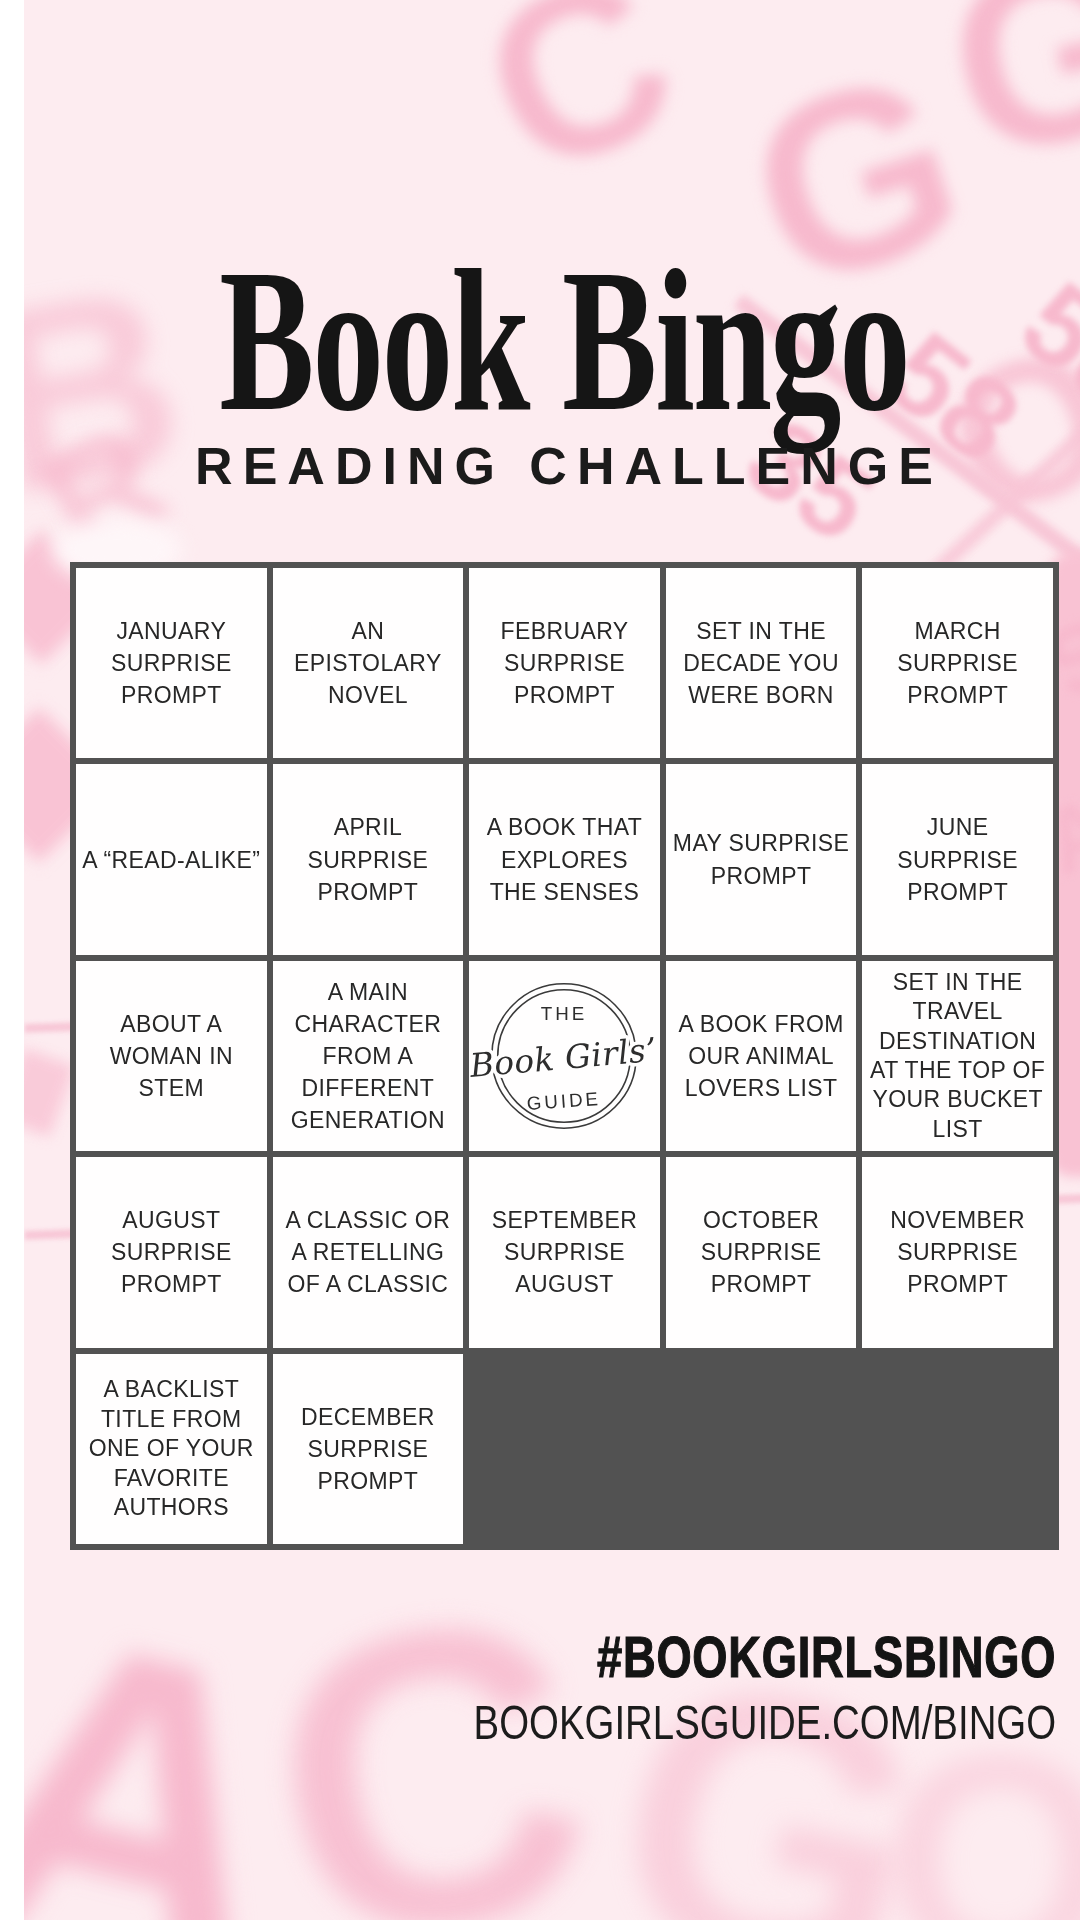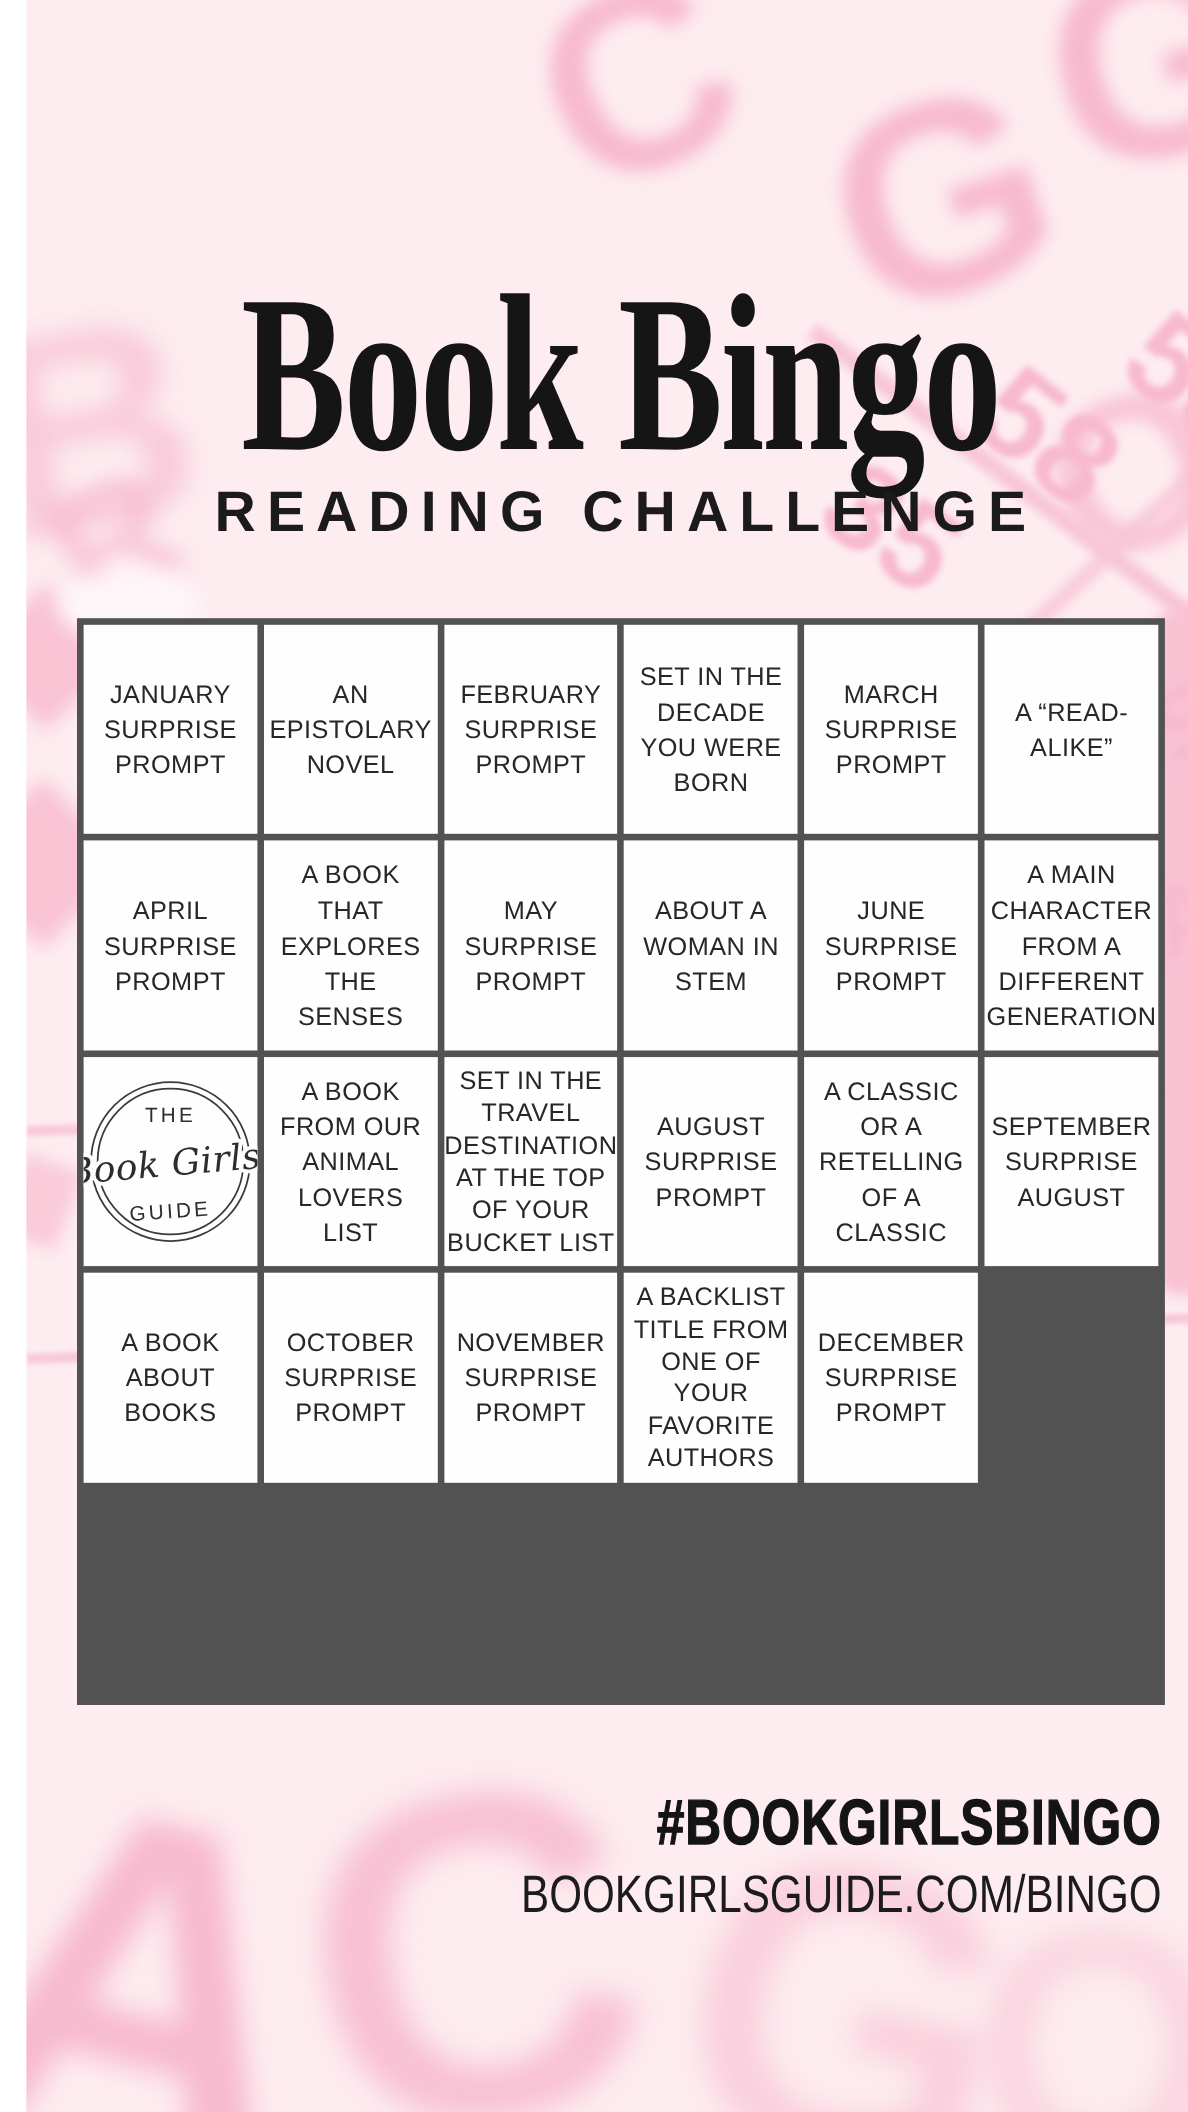--- a/index.html
+++ b/index.html
@@ -43,21 +43,21 @@
     color:#151515;transform:scaleX(.70);letter-spacing:-3px;
   }
   .subtitle{
     position:absolute;z-index:2;top:436px;left:0;width:1080px;text-align:center;
     font-weight:bold;font-size:52px;letter-spacing:10px;text-indent:10px;color:#1b1b1b;
   }
   
   .grid{
     position:absolute;z-index:2;left:46px;top:562px;width:989px;height:988px;
     box-sizing:border-box;background:#525252;padding:6px;
-    display:grid;grid-template-columns:repeat(6,1fr);grid-template-rows:repeat(5,1fr);gap:6px;
+    display:grid;grid-template-columns:repeat(5,1fr);grid-template-rows:repeat(5,1fr);gap:6px;
   }
   .cell{
     background:#fffefe;display:flex;align-items:center;justify-content:center;
     text-align:center;padding:2px 5px;box-sizing:border-box;
     font-size:23px;line-height:1.4;letter-spacing:.4px;color:#272727;overflow:hidden;
   }
   .cell.tight{line-height:1.28;}
   .logo-cell{padding:0;}
   .logo-cell svg{overflow:visible;}
   .logo-top,.logo-bottom{font-family:"Liberation Sans",sans-serif;font-size:19px;letter-spacing:3px;fill:#2e2e2e;}
@@ -135,25 +135,25 @@
     <div class="cell">
         <span>APRIL SURPRISE PROMPT</span>
       </div>
     <div class="cell">
         <span>A BOOK THAT EXPLORES THE SENSES</span>
       </div>
     <div class="cell">
         <span>MAY SURPRISE PROMPT</span>
       </div>
     <div class="cell">
+        <span>JUNE SURPRISE PROMPT</span>
+      </div>
+
+    <div class="cell">
         <span>ABOUT A WOMAN IN STEM</span>
-      </div>
-
-    <div class="cell">
-        <span>JUNE SURPRISE PROMPT</span>
       </div>
     <div class="cell">
         <span>A MAIN CHARACTER FROM A DIFFERENT GENERATION</span>
       </div>
     <div class="cell logo-cell">
       <svg width="178" height="178" viewBox="0 0 180 180">
         <circle class="logo-ring" cx="90" cy="90" r="73"></circle>
         <circle class="logo-ring" cx="90" cy="90" r="67"></circle>
         <text class="logo-top" x="90" y="54" text-anchor="middle">THE</text>
         <text class="logo-script" x="90" y="103" text-anchor="middle" transform="rotate(-5 90 100)">Book Girls’</text>
@@ -169,23 +169,20 @@
       </div>
     <div class="cell">
         <span>AUGUST SURPRISE PROMPT</span>
       </div>
     <div class="cell">
         <span>A CLASSIC OR A RETELLING OF A CLASSIC</span>
       </div>
     <div class="cell">
         <span>SEPTEMBER SURPRISE AUGUST</span>
       </div>
-    <div class="cell">
-        <span>A BOOK ABOUT BOOKS</span>
-      </div>
 
     <div class="cell">
         <span>OCTOBER SURPRISE PROMPT</span>
       </div>
     <div class="cell">
         <span>NOVEMBER SURPRISE PROMPT</span>
       </div>
     <div class="cell tight">
         <span>A BACKLIST TITLE FROM ONE OF YOUR FAVORITE AUTHORS</span>
       </div>

